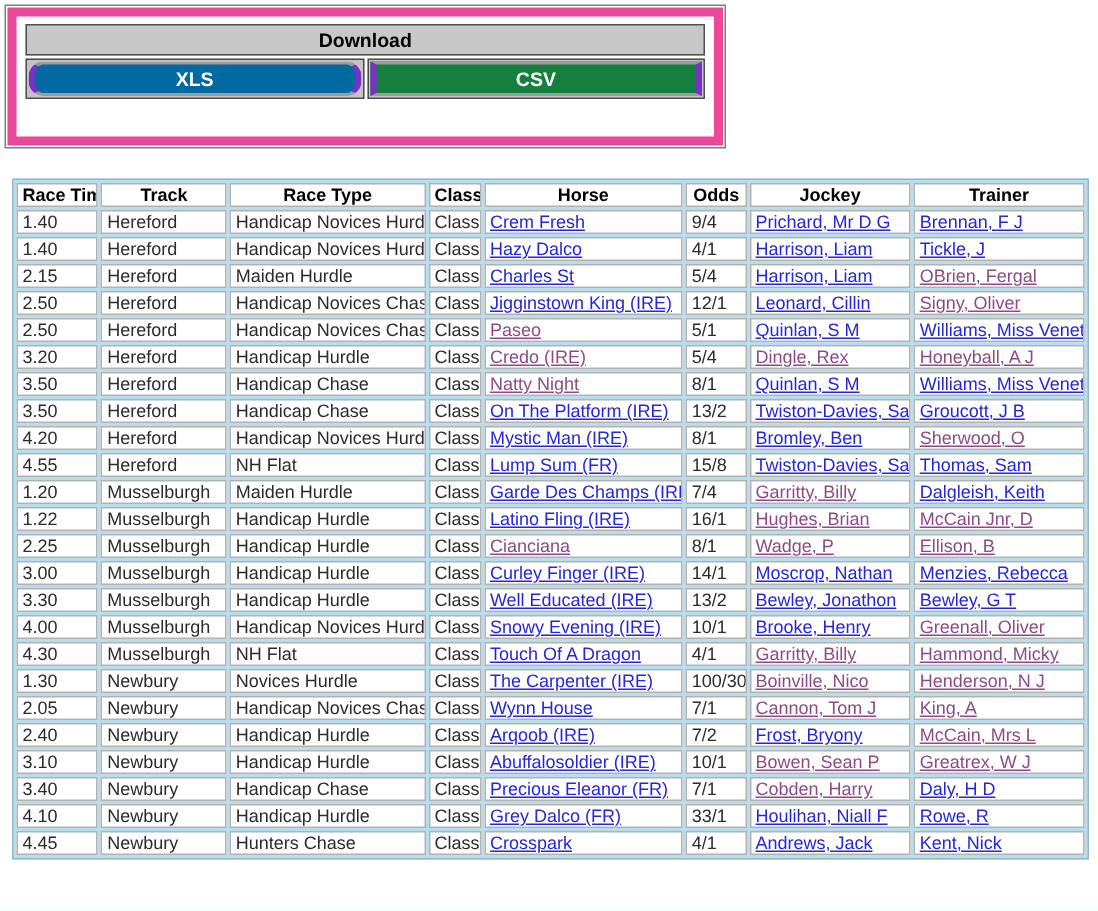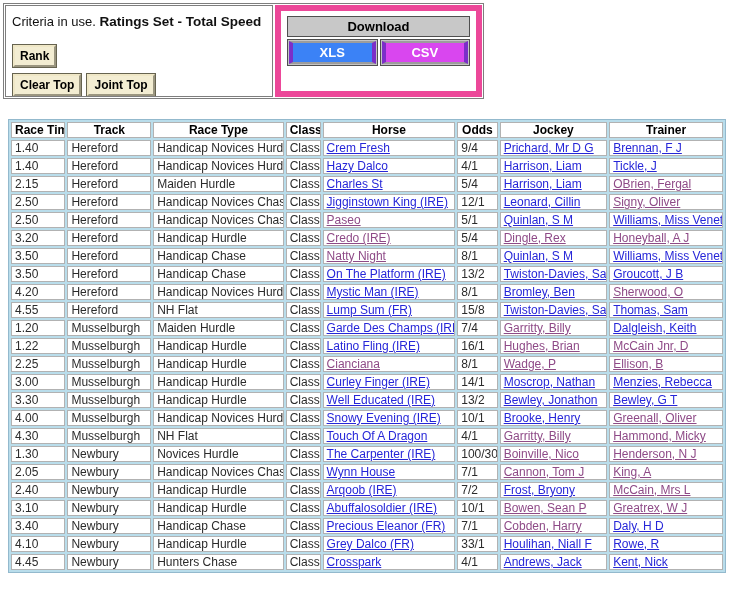--- a/index.html
+++ b/index.html
@@ -39,45 +39,33 @@
   .race-table td { color:#2b2b2b; text-align:left; }
   a.cell-link { color:var(--link); text-decoration:underline; cursor:pointer; }
   a.cell-link.visited { color:var(--visited); }
 </style>
 </head>
 <body>
 
 <div class="page">
 
   <div class="top-frame">
-    <div class="criteria-box">
-      <div class="criteria-line">
-        <span>Criteria in use.</span>
-        <b>Ratings Set - Total Speed</b>
-      </div>
-      <div class="btn-row-1">
-        <button class="tan-btn">Rank</button>
-      </div>
-      <div class="btn-row-2">
-        <button class="tan-btn">Clear Top</button><button class="tan-btn">Joint Top</button>
-      </div>
-    </div>
 
     <div class="download-box">
       <table class="dl-table">
         <tbody>
           <tr>
             <td colspan="2" class="dl-header">Download</td>
           </tr>
           <tr>
             <td class="dl-cell">
-              <button class="dl-btn" id="xls-btn" style="background: #3b82f6;">XLS</button>
+              <button class="dl-btn" id="xls-btn" style="background: #0369a1; border-radius: 10px;">XLS</button>
             </td>
             <td class="dl-cell">
-              <button class="dl-btn" id="csv-btn" style="background: #d946ef;">CSV</button>
+              <button class="dl-btn" id="csv-btn" style="background: #15803d;">CSV</button>
             </td>
           </tr>
         </tbody>
       </table>
     </div>
   </div>
 
   <table class="race-table">
     <colgroup>
       <col style="width:7.8%">

